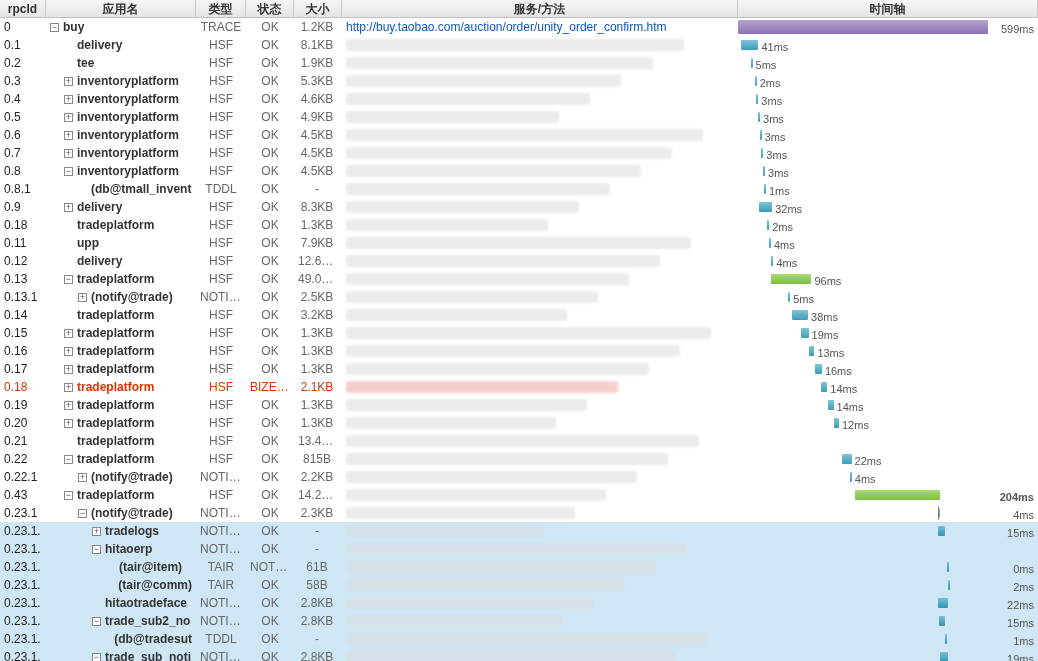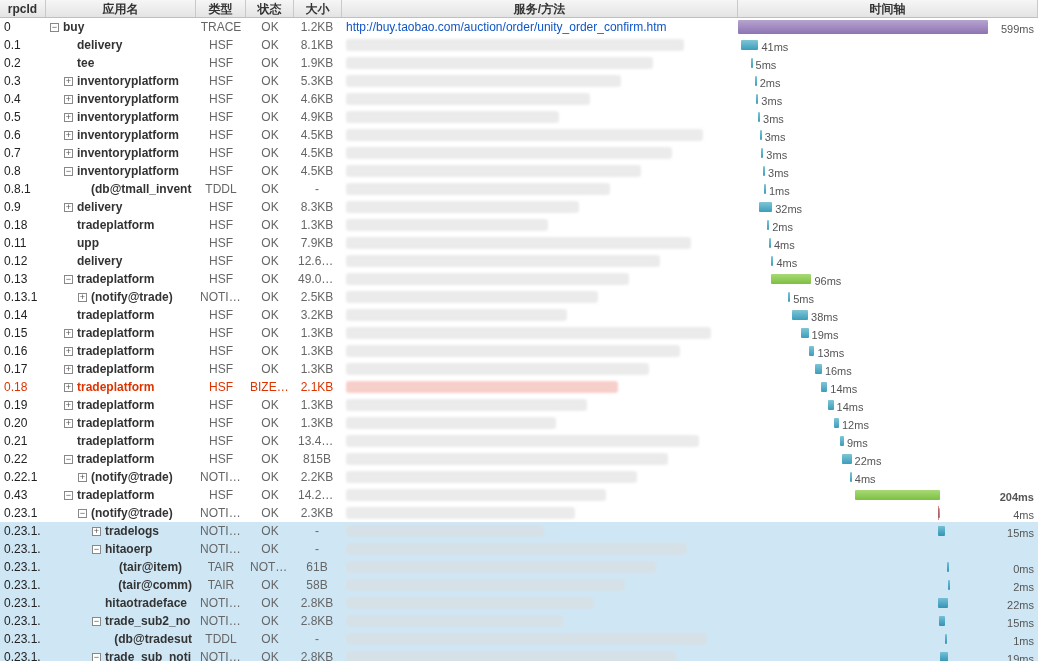--- a/index.html
+++ b/index.html
@@ -568,26 +568,20 @@
           <span style="display: inline-block; width: 14px;"></span>
           <span class="toggle blank"></span>
           <span>tradeplatform</span>
         </div>
         <div class="cell c-type">HSF</div>
         <div class="cell c-stat">OK</div>
         <div class="cell c-size">13.4KB</div>
         <div class="cell c-svc">
           <div class="svc-blur" style="width: 91%;"></div>
         </div>
-        <div class="cell c-tl">
-          <div class="tl-wrap">
-            <div class="bar" style="left: 102.254px; width: 3.75626px;"></div>
-            <div class="tl-label" style="left: 109.01px;">9ms</div>
-          </div>
-        </div>
       </div>
       <div class="row">
         <div class="cell c-rpc">0.22</div>
         <div class="cell c-app">
           <span style="display: inline-block; width: 14px;"></span>
           <span class="toggle">−</span>
           <span>tradeplatform</span>
         </div>
         <div class="cell c-type">HSF</div>
         <div class="cell c-stat">OK</div>

